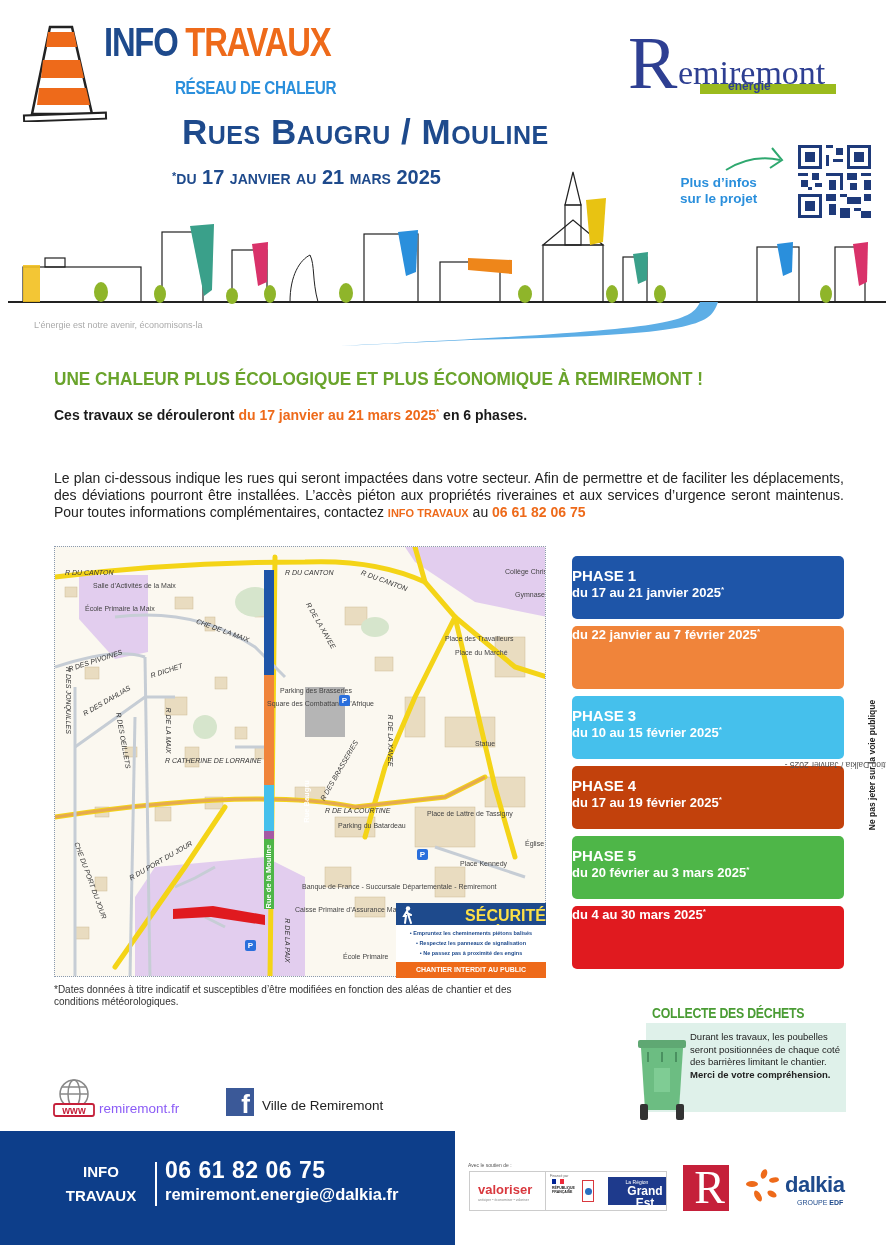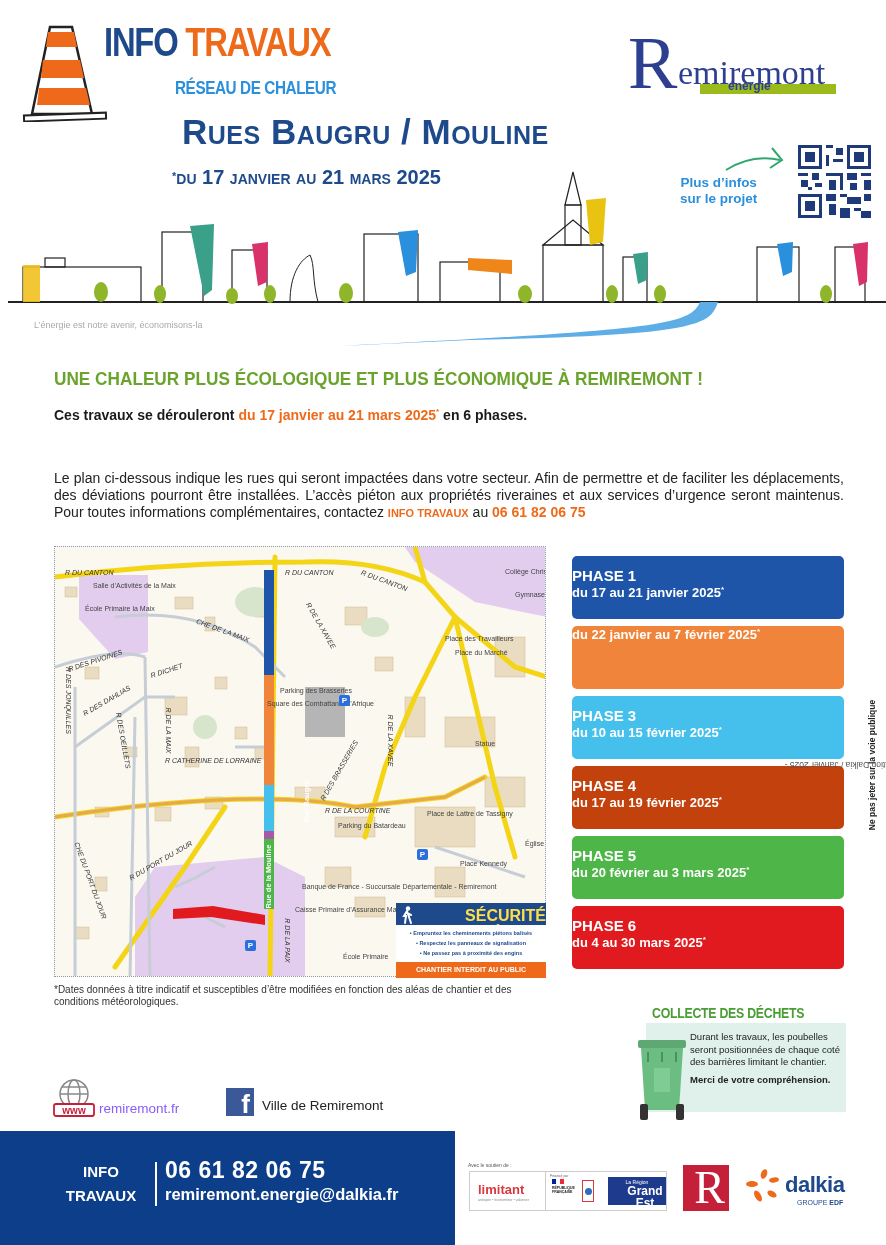--- a/index.html
+++ b/index.html
@@ -60,21 +60,21 @@
   .phase sup { font-size: 8px; }
 
   .side-note { left: 860px; top: 590px; width: 24px; height: 350px; }
   .side-note span { position: absolute; left: 50%; top: 50%; white-space: nowrap; font-size: 8.5px; color: #555; transform: translate(-50%, -50%) rotate(-90deg); }
   .side-note b { color: #222; }
 
   
   .waste-title { left: 652px; top: 1004px; font-weight: 700; font-size: 15px; color: #4a9c34; transform: scaleX(0.82); transform-origin: left; letter-spacing: -0.3px; }
   .waste-box { left: 646px; top: 1023px; width: 200px; height: 89px; background: #dff1ea; }
   .waste-text { left: 690px; top: 1031px; width: 156px; font-size: 9.5px; line-height: 12.5px; color: #222; }
-  .waste-text b { display: block; margin-top: 5px; }
+  .waste-text b { display: block; }
   .bin { left: 636px; top: 1038px; width: 52px; height: 82px; }
 
   
   .web-ic { left: 52px; top: 1078px; width: 44px; height: 40px; }
   .web-lbl { left: 99px; top: 1101px; font-size: 13.5px; color: #8b5cf6; }
   .fb-ic { left: 226px; top: 1088px; width: 28px; height: 28px; background: #3b5998; color: #fff; font-weight: 700; font-size: 26px; text-align: right; padding-right: 4px; line-height: 32px; overflow: hidden; }
   .fb-lbl { left: 262px; top: 1098px; font-size: 13.5px; color: #222; }
 
   
   .footer { left: 0; top: 1131px; width: 455px; height: 114px; background: #0d3e8a; }
@@ -363,21 +363,20 @@
 </div>
 <div class="phase" style="top: 766px; background: #c2410c;">
   <span class="n">PHASE 4</span>
   <span class="d"><span>du 17 au 19 février 2025</span><sup>*</sup></span>
 </div>
 <div class="phase" style="top: 836px; background: rgb(78, 182, 72);">
   <span class="n">PHASE 5</span>
   <span class="d"><span>du 20 février au 3 mars 2025</span><sup>*</sup></span>
 </div>
 <div class="phase" style="top: 906px; background: rgb(224, 26, 31);">
-  <span class="n">PHASE 6</span>
   <span class="d"><span>du 4 au 30 mars 2025</span><sup>*</sup></span>
 </div>
 
 <div class="abs side-note">
   <span><span>Service communication Dalkia / Janvier 2025 - </span><b>Ne pas jeter sur la voie publique</b></span>
 </div>
 
 <div class="abs waste-title">COLLECTE DES DÉCHETS</div>
 <div class="abs waste-box"></div>
 <svg class="abs bin" viewBox="0 0 52 82">
@@ -411,21 +410,21 @@
 <div class="abs foot-info">
   <div>INFO</div>
   <div>TRAVAUX</div>
 </div>
 <div class="abs foot-sep"></div>
 <div class="abs foot-phone">06 61 82 06 75</div>
 <div class="abs foot-mail">remiremont.energie@dalkia.fr</div>
 
 <div class="abs sponsor-lbl">Avec le soutien de :</div>
 <div class="abs sponsors">
-  <div class="abs climaxion">limitant</div>
+  <div class="abs climaxion">valoriser</div>
   <div class="abs climaxion-sub">anticiper • économiser • valoriser</div>
   <div class="abs sponsor-div"></div>
   <div class="abs finance-lbl">Financé par</div>
   <div class="abs rf-flag"></div>
   <div class="abs rf">RÉPUBLIQUE FRANÇAISE</div>
   <div class="abs ademe">
       <i></i>
     </div>
   <div class="abs grandest">
     <span class="s">La Région</span>

